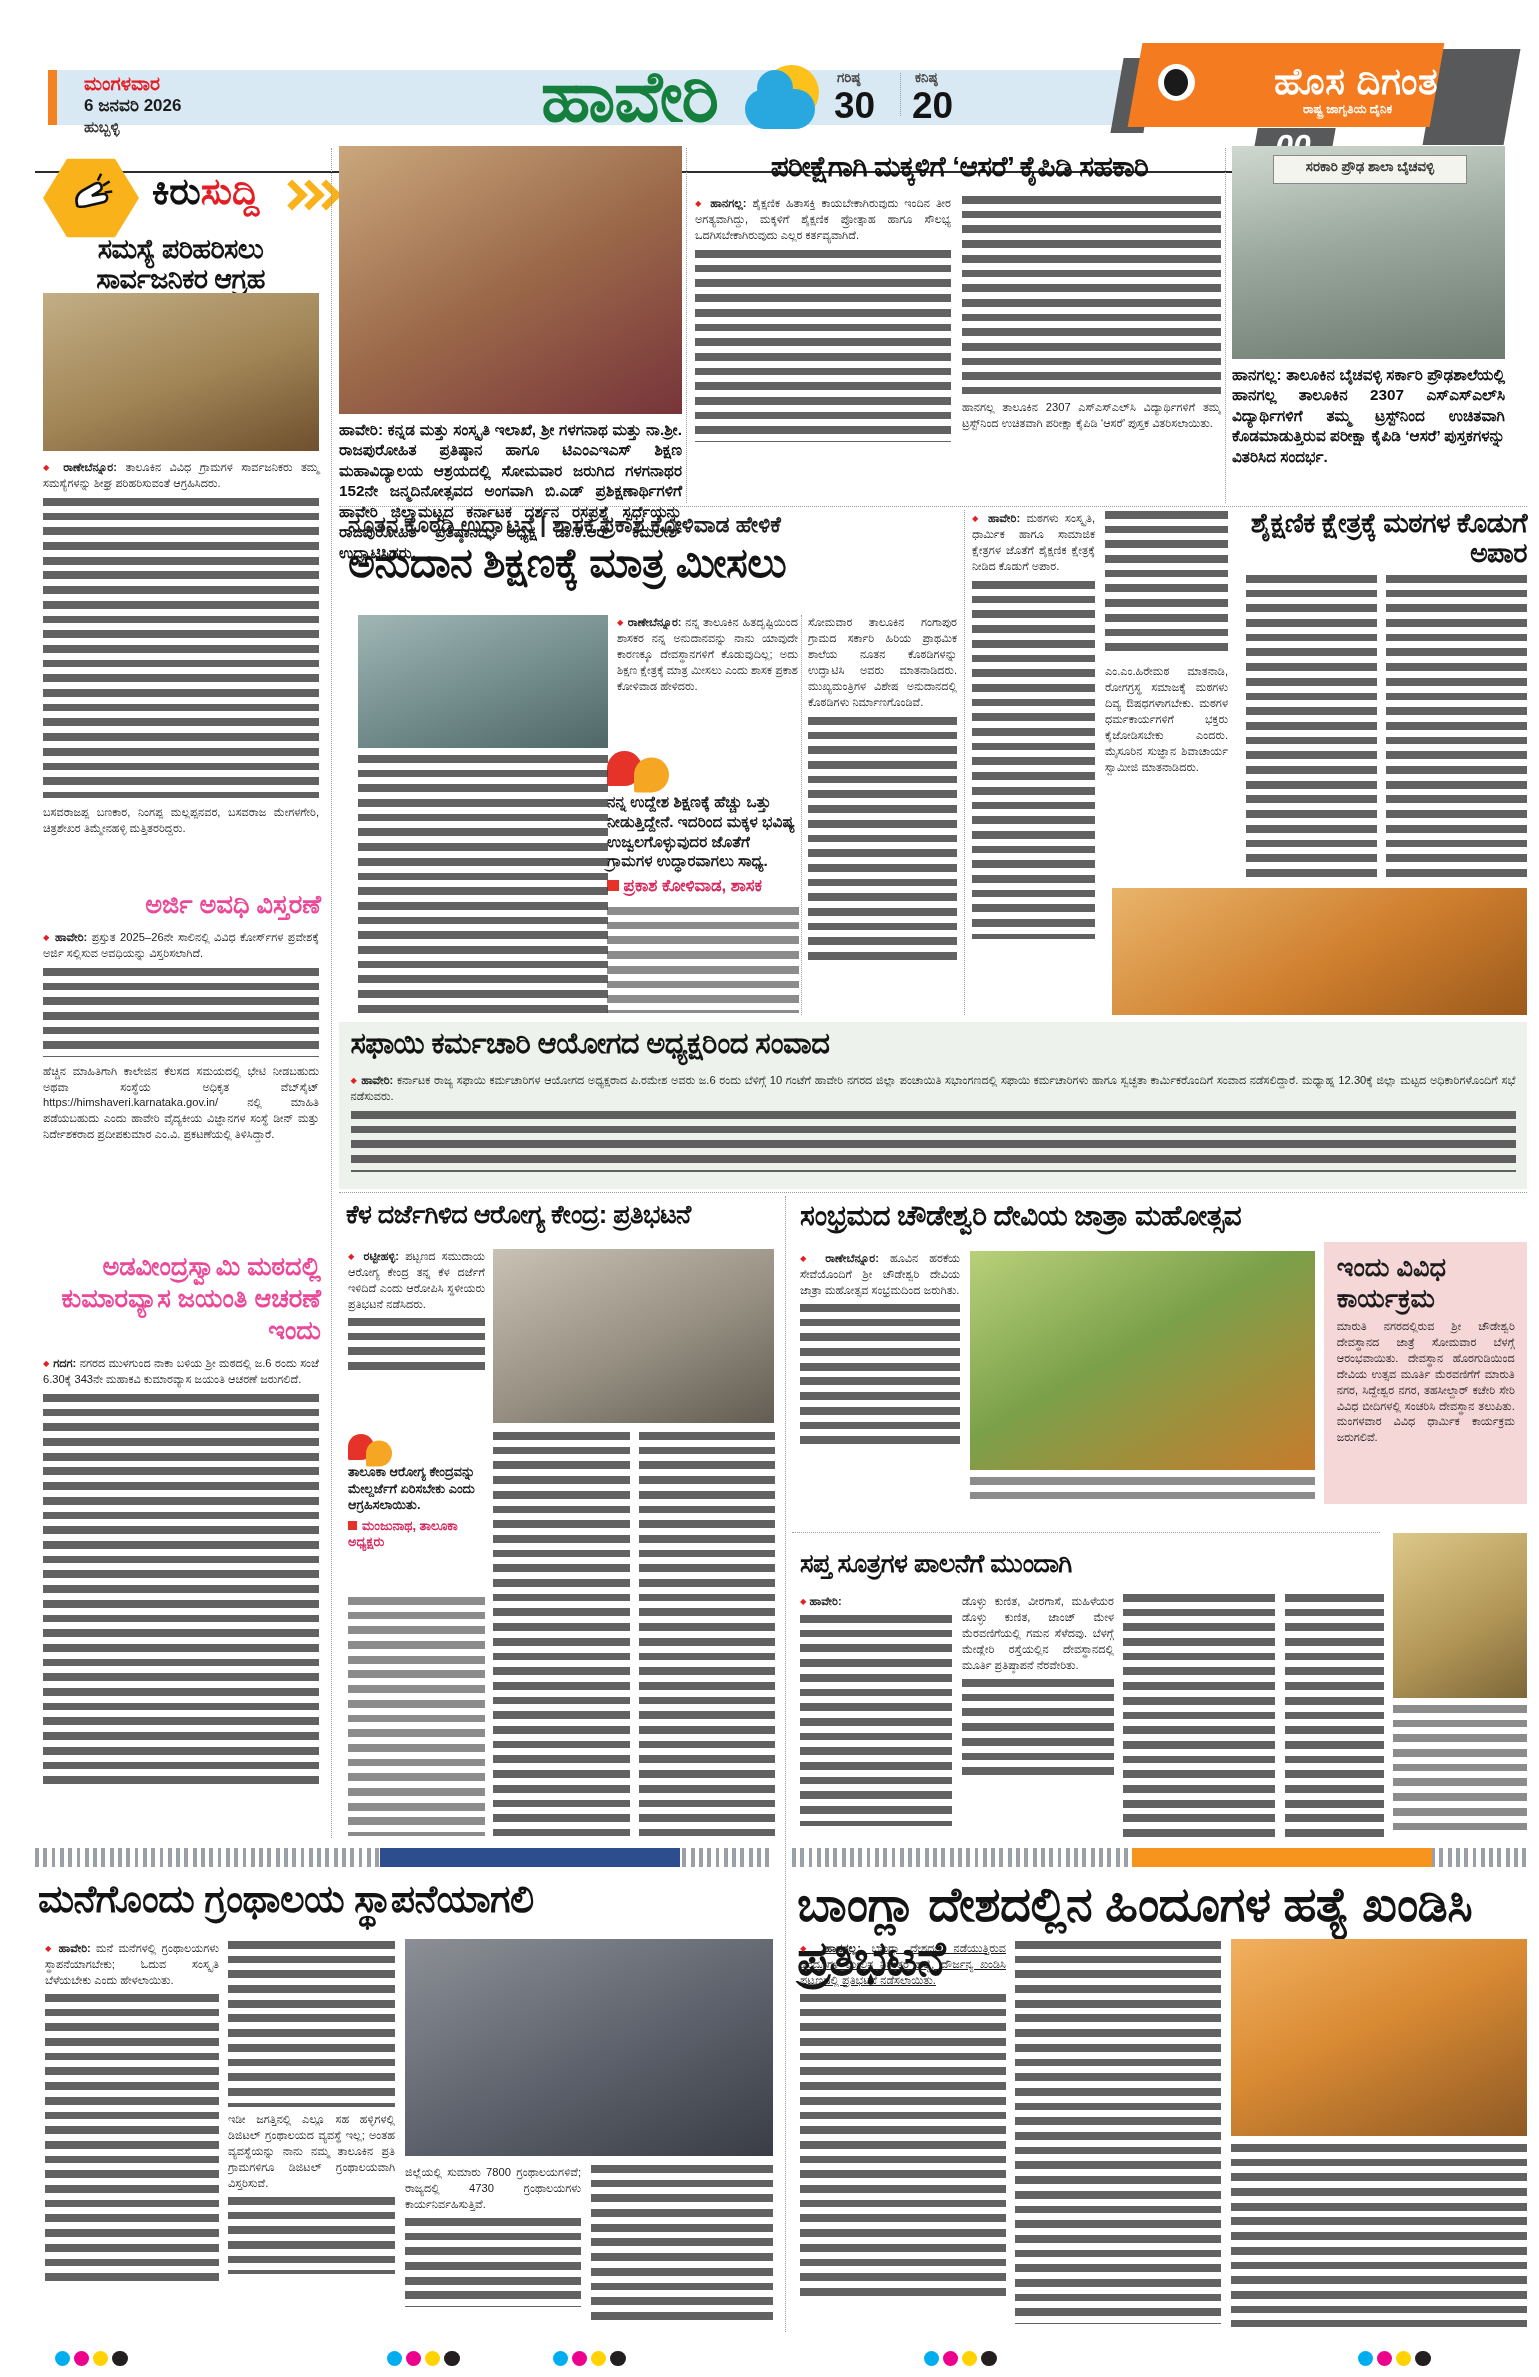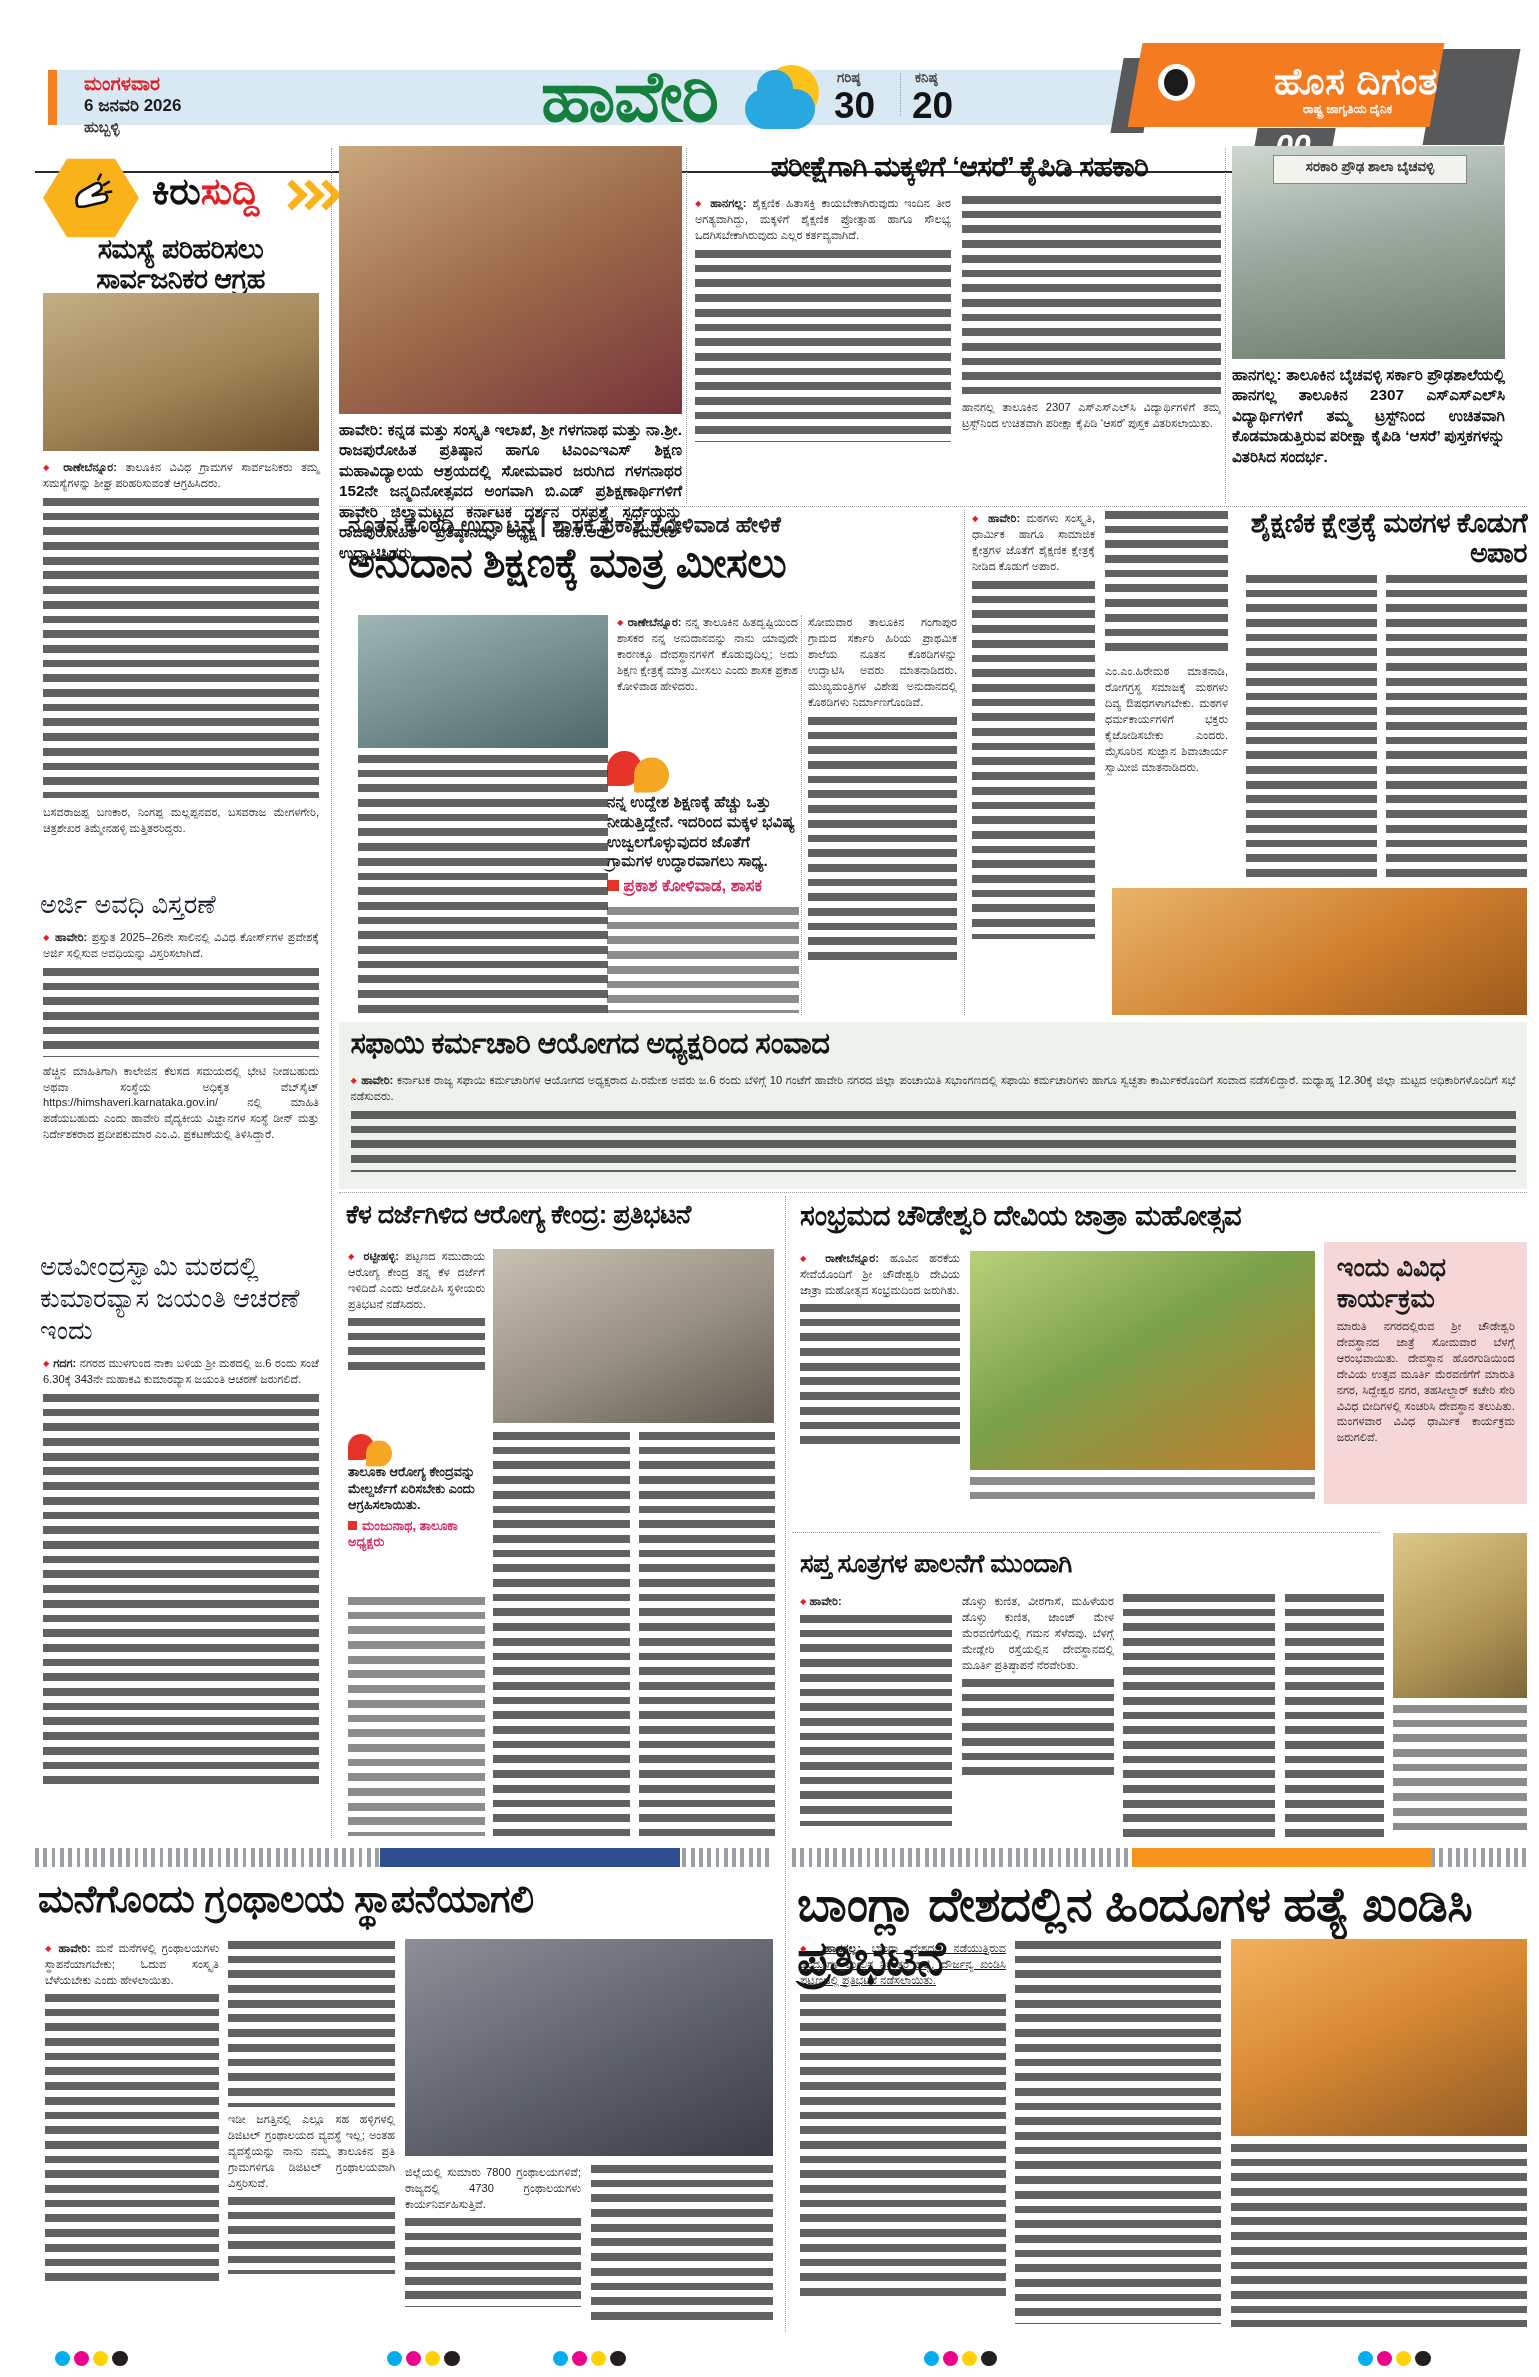--- a/index.html
+++ b/index.html
@@ -28,21 +28,21 @@
   .pageno{font-size:32px;font-weight:bold;color:#ffffff;}
   .rule{background:#2b2b2b;}
   
   .hex{background:#f9b219;clip-path:polygon(25% 2%,75% 2%,100% 50%,75% 98%,25% 98%,0 50%);}
   .ksud{font-size:37px;font-weight:bold;color:#111;}
   .ksud .red{color:#e31e24;}
   .chev{display:inline-block;width:15.3px;height:15.3px;border-top:7px solid #f9b219;border-right:7px solid #f9b219;transform:rotate(45deg);margin-left:-5.1px;}
   
   .h1{font-weight:bold;color:#141414;line-height:1.12;letter-spacing:-0.6px;}
   .kicker{font-size:22px;font-weight:bold;color:#222;}
-  .subhead{font-weight:normal;color:#0f172a;text-align:left;line-height:1.25;}
+  .subhead{font-weight:bold;color:#ec4899;text-align:right;line-height:1.25;}
   .para{font-size:11.2px;line-height:1.42;text-align:justify;color:#1c1c1c;margin:0;}
   .dl{font-weight:bold;}
   .diamond{color:#e31e24;font-size:8.3px;vertical-align:1.3px;}
   .cap{font-size:15.3px;font-weight:bold;line-height:1.34;text-align:justify;color:#101010;margin:0;}
   .greek{background-image:repeating-linear-gradient(to bottom,#3f3f3f 0 7.7px,transparent 7.7px 14.7px);opacity:.82;}
   .greek.lt{opacity:.6;}
   
   .photo{background:linear-gradient(145deg,#b9a98c,#8d7a58 70%);overflow:hidden;}
   .ph-meeting{background:linear-gradient(160deg,#c3ae85 0%,#a08455 55%,#6f4f2e 100%);}
   .ph-stage{background:linear-gradient(150deg,#caa77c 0%,#9c6a4a 50%,#77343a 100%);}

